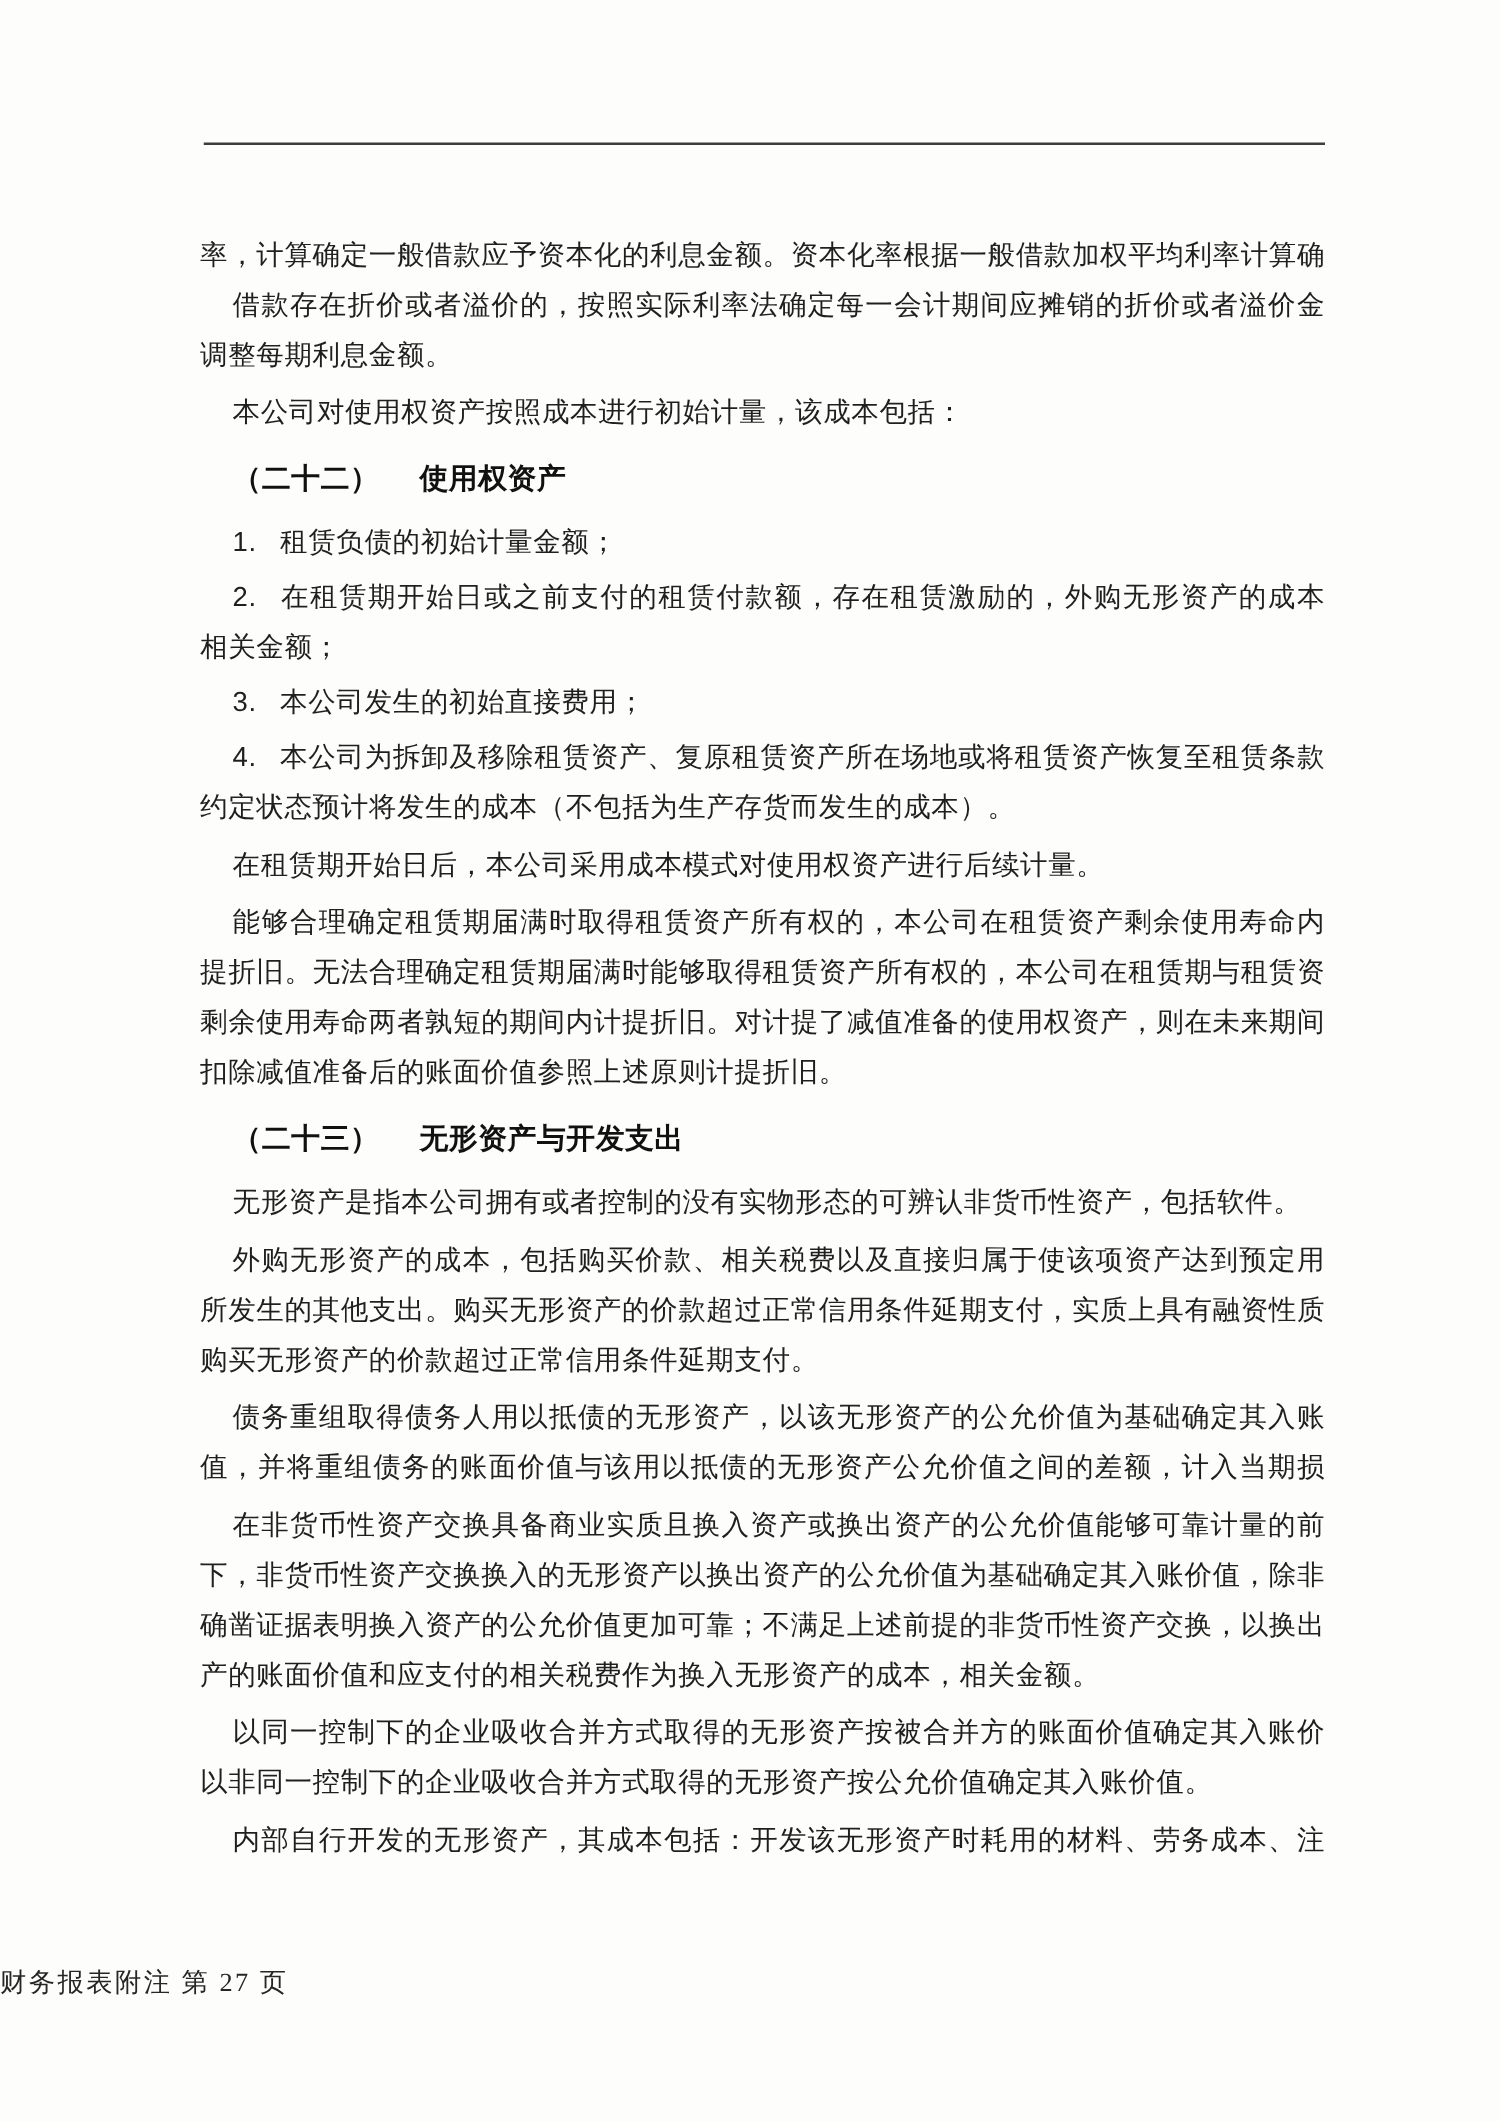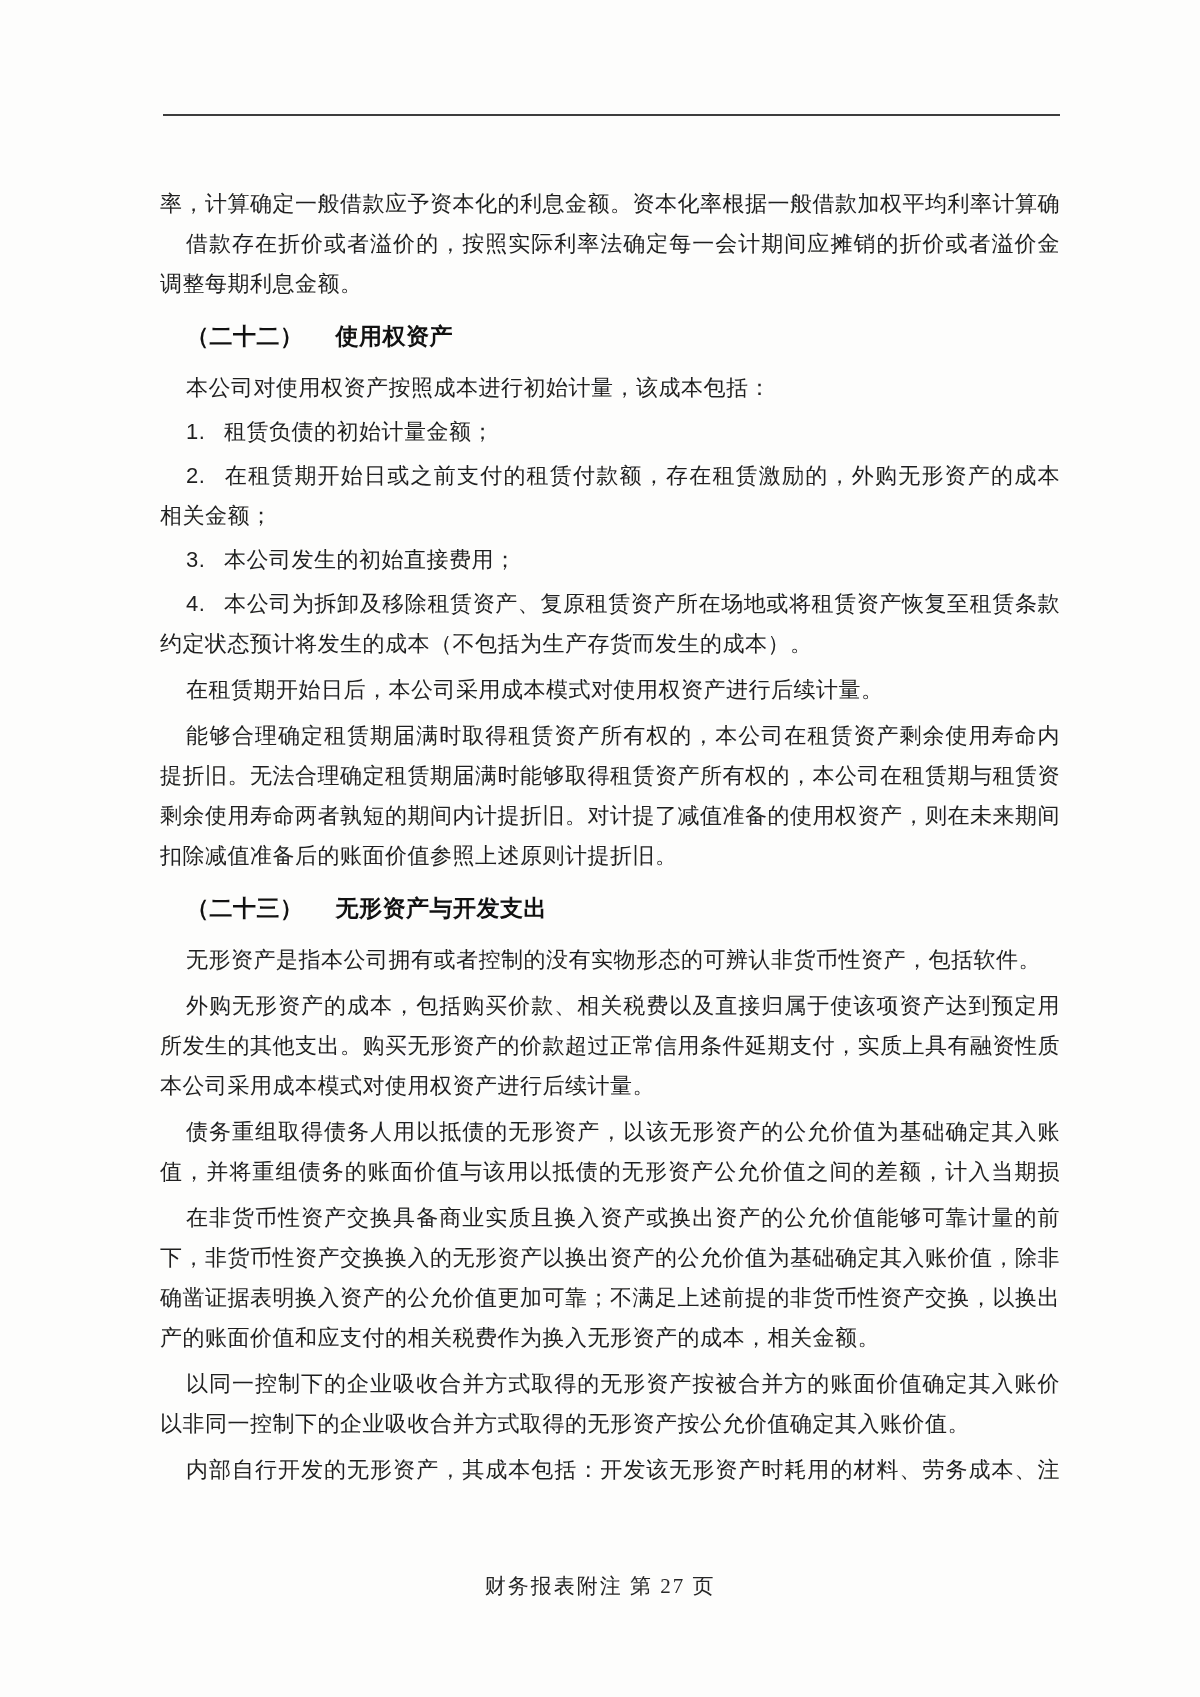--- a/index.html
+++ b/index.html
@@ -71,53 +71,53 @@
   }
   .line.subheading .snum{
     display:inline-block;
     min-width:38px;
   }
   .footer{
     position:absolute;
     top:1572px;
     left:0;
     width:1200px;
-    text-align:center;
+    text-align:left;
     font-size:21px;
     letter-spacing:2px;
     color:#262626;
   }
 </style>
 </head>
 <body>
 
 <div class="page">
   <div class="header-rule"></div>
   <div class="content" id="content">
       <div class="line body fill">率，计算确定一般借款应予资本化的利息金额。资本化率根据一般借款加权平均利率计算确定。</div>
       <div class="line body indent fill">借款存在折价或者溢价的，按照实际利率法确定每一会计期间应摊销的折价或者溢价金额，</div>
       <div class="line body">调整每期利息金额。</div>
+      <div class="line body indent para">本公司对使用权资产按照成本进行初始计量，该成本包括：</div>
       <div class="line heading indent"><span class="hnum">（二十二）</span><span>使用权资产</span></div>
-      <div class="line body indent para">本公司对使用权资产按照成本进行初始计量，该成本包括：</div>
       <div class="line list indent"><span class="lnum">1.</span><span>租赁负债的初始计量金额；</span></div>
       <div class="line list indent fill"><span class="lnum">2.</span><span>在租赁期开始日或之前支付的租赁付款额，存在租赁激励的，外购无形资产的成本</span></div>
       <div class="line body">相关金额；</div>
       <div class="line list indent"><span class="lnum">3.</span><span>本公司发生的初始直接费用；</span></div>
       <div class="line list indent fill"><span class="lnum">4.</span><span>本公司为拆卸及移除租赁资产、复原租赁资产所在场地或将租赁资产恢复至租赁条款</span></div>
       <div class="line body">约定状态预计将发生的成本（不包括为生产存货而发生的成本）。</div>
       <div class="line body indent para">在租赁期开始日后，本公司采用成本模式对使用权资产进行后续计量。</div>
       <div class="line body indent para fill">能够合理确定租赁期届满时取得租赁资产所有权的，本公司在租赁资产剩余使用寿命内计</div>
       <div class="line body fill">提折旧。无法合理确定租赁期届满时能够取得租赁资产所有权的，本公司在租赁期与租赁资产</div>
       <div class="line body fill">剩余使用寿命两者孰短的期间内计提折旧。对计提了减值准备的使用权资产，则在未来期间按</div>
       <div class="line body">扣除减值准备后的账面价值参照上述原则计提折旧。</div>
       <div class="line heading indent"><span class="hnum">（二十三）</span><span>无形资产与开发支出</span></div>
       <div class="line body indent">无形资产是指本公司拥有或者控制的没有实物形态的可辨认非货币性资产，包括软件。</div>
       <div class="line body indent para fill">外购无形资产的成本，包括购买价款、相关税费以及直接归属于使该项资产达到预定用途</div>
       <div class="line body fill">所发生的其他支出。购买无形资产的价款超过正常信用条件延期支付，实质上具有融资性质的，</div>
-      <div class="line body">本公司采用成本模式对使用权资产进行后续计量。</div>
+      <div class="line body">购买无形资产的价款超过正常信用条件延期支付。</div>
       <div class="line body indent para fill">债务重组取得债务人用以抵债的无形资产，以该无形资产的公允价值为基础确定其入账价</div>
       <div class="line body fill">值，并将重组债务的账面价值与该用以抵债的无形资产公允价值之间的差额，计入当期损益。</div>
       <div class="line body indent para fill">在非货币性资产交换具备商业实质且换入资产或换出资产的公允价值能够可靠计量的前提</div>
       <div class="line body fill">下，非货币性资产交换换入的无形资产以换出资产的公允价值为基础确定其入账价值，除非有</div>
       <div class="line body fill">确凿证据表明换入资产的公允价值更加可靠；不满足上述前提的非货币性资产交换，以换出资</div>
       <div class="line body">产的账面价值和应支付的相关税费作为换入无形资产的成本，相关金额。</div>
       <div class="line body indent para fill">以同一控制下的企业吸收合并方式取得的无形资产按被合并方的账面价值确定其入账价值；</div>
       <div class="line body">以非同一控制下的企业吸收合并方式取得的无形资产按公允价值确定其入账价值。</div>
       <div class="line body indent para fill">内部自行开发的无形资产，其成本包括：开发该无形资产时耗用的材料、劳务成本、注册</div>
     </div>

